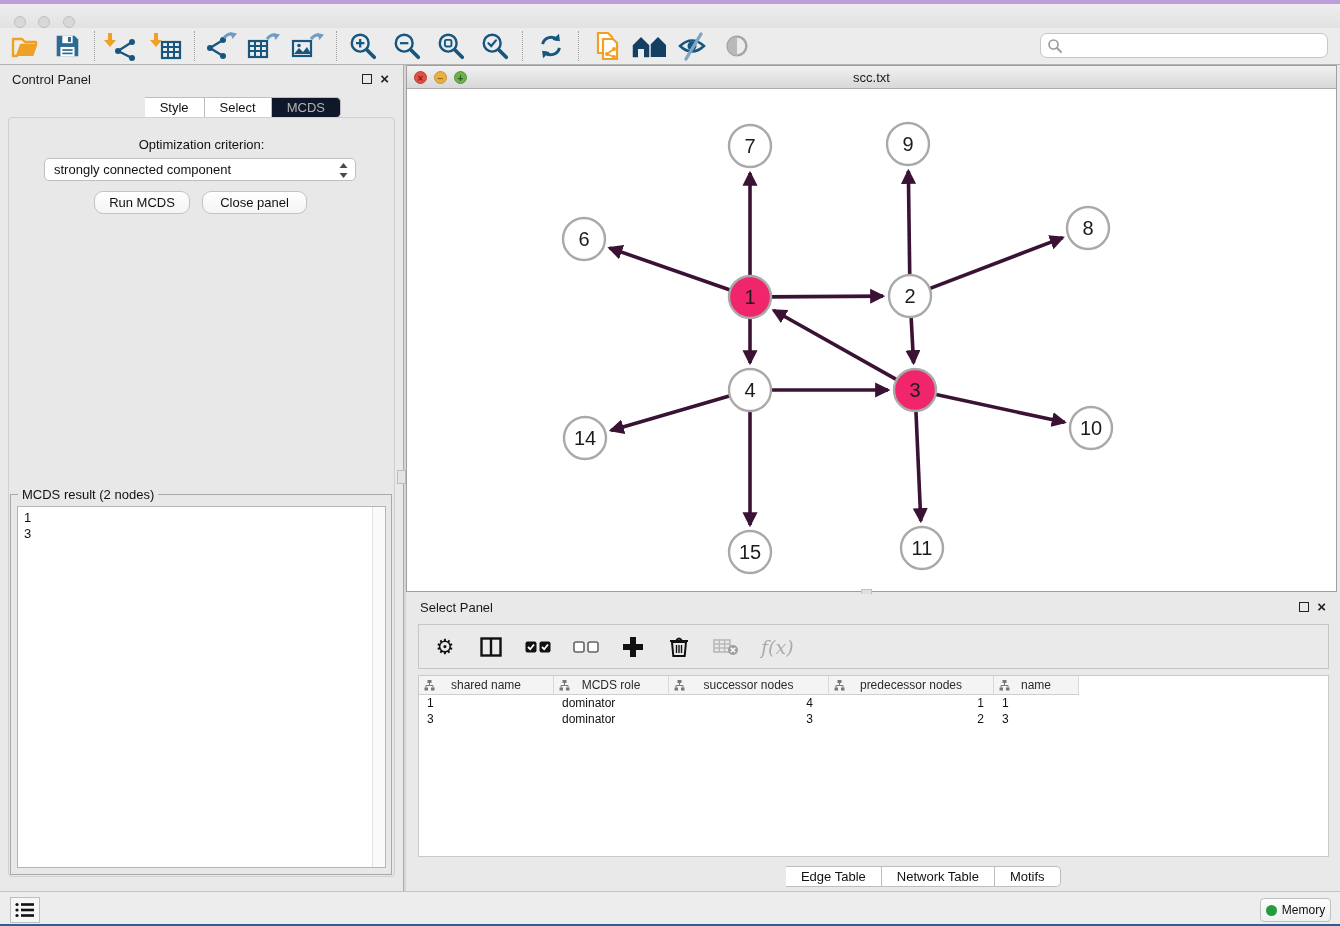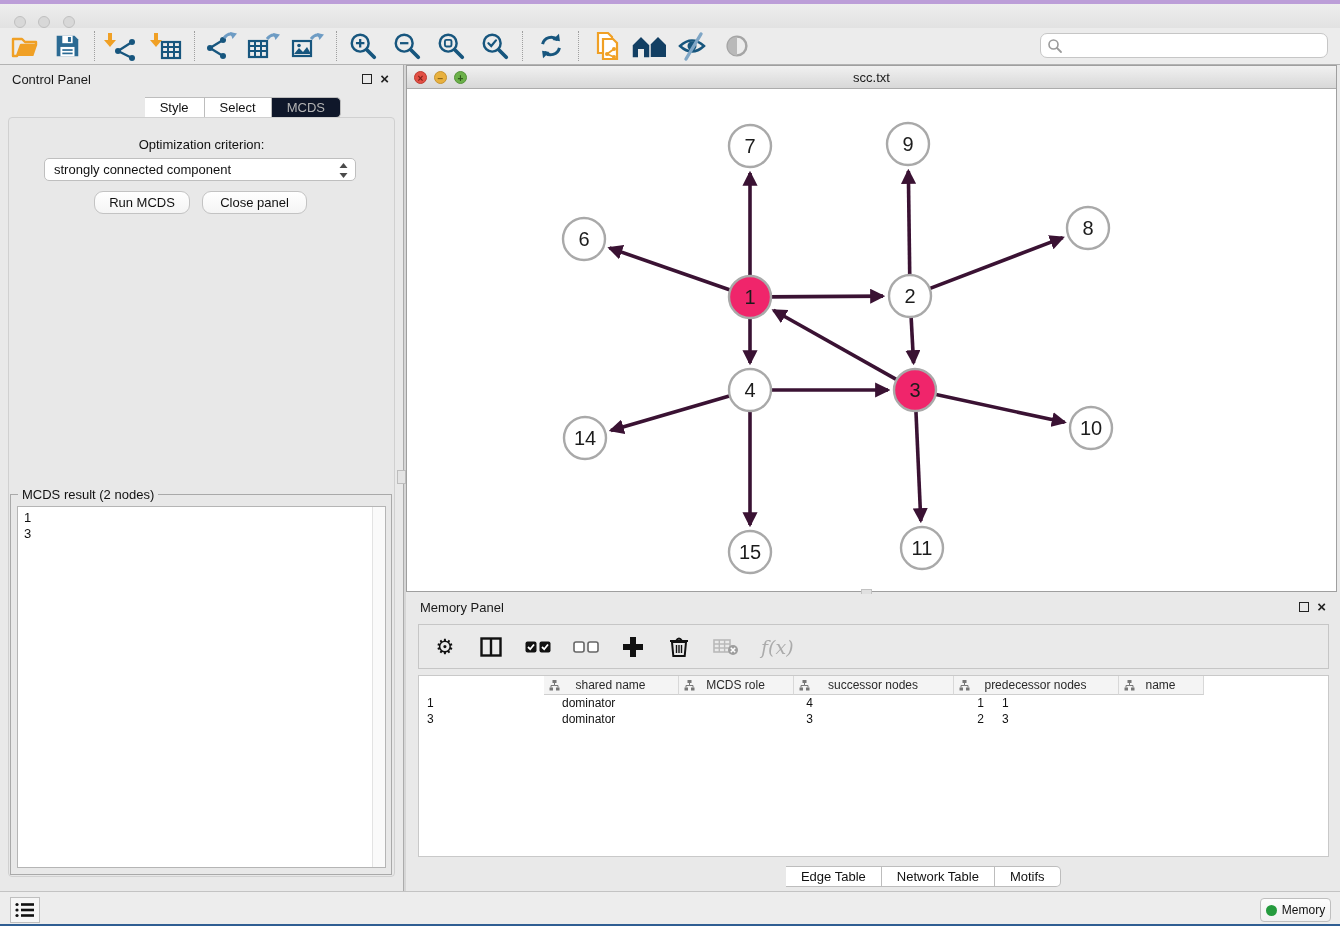--- a/index.html
+++ b/index.html
@@ -60,21 +60,21 @@
 
   
   #table-panel { left:406px; top:594px; width:934px; height:297px; background:#E9E9E9; }
   #tp-title { left:14px; top:6px; font-size:13px; color:#1A1A1A; }
   #tp-icons { right:14px; top:7px; }
   #tp-toolbar { left:12px; top:30px; width:911px; height:45px; background:#EAEAEA; border:1px solid #C6C6C6; display:flex; align-items:center; gap:22px; padding-left:14px; }
   .tp-ico { display:flex; align-items:center; justify-content:center; min-width:24px; height:28px; }
   #fx-label { font-size:19px; font-style:italic; font-family:"DejaVu Serif", serif; color:#ABABAB; }
   #gear-glyph { font-size:21px; color:#111; line-height:24px; }
   #data-table { left:12px; top:81px; width:911px; height:182px; background:#fff; border:1px solid #C9C9C9; overflow:hidden; }
-  #table-header { display:flex; height:19px;justify-content:center; }
+  #table-header { display:flex; height:19px; }
   .th-cell { position:relative; height:19px; background:#F4F4F4; border-right:1px solid #D8D8D8; border-bottom:1px solid #CFCFCF; font-size:12px; color:#2A2A2A; text-align:center; line-height:18px; }
   .th-icon { position:absolute; left:5px; top:4px; }
   .tr-row { display:flex; height:16px; }
   .td-cell { font-size:12px; color:#111; line-height:16px; }
   .td-left { text-align:left; padding-left:8px; }
   .td-right { text-align:right; }
   #tp-tabs { left:0; top:272px; width:100%; display:flex; justify-content:center; }
   #tp-tabs .seg-tab { font-size:13px; }
   #tp-tabs .seg-tab.selected { background:#D8D8D8; color:#C6C6C6; }
 
@@ -339,21 +339,21 @@
           <circle cx="343" cy="463" r="21" fill="#FFFFFF" stroke="#A9A9A9" stroke-width="2.4"></circle>
           <text x="343" y="470" text-anchor="middle">15</text>
         </g>
     </svg>
   </div>
 </div>
 
 <div id="h-handle" class="abs"></div>
 
 <div id="table-panel" class="abs">
-  <div id="tp-title" class="abs">Memory Panel</div>
+  <div id="tp-title" class="abs">Select Panel</div>
   <div id="tp-icons" class="abs panel-icons">
     <span class="float-icon"></span>
     <span class="close-x">×</span>
   </div>
   <div id="tp-toolbar" class="abs">
     <span class="tp-ico">
         <span id="gear-glyph">⚙</span>
       </span>
     <span class="tp-ico">
       <svg width="22" height="20" viewBox="0 0 22 20">

